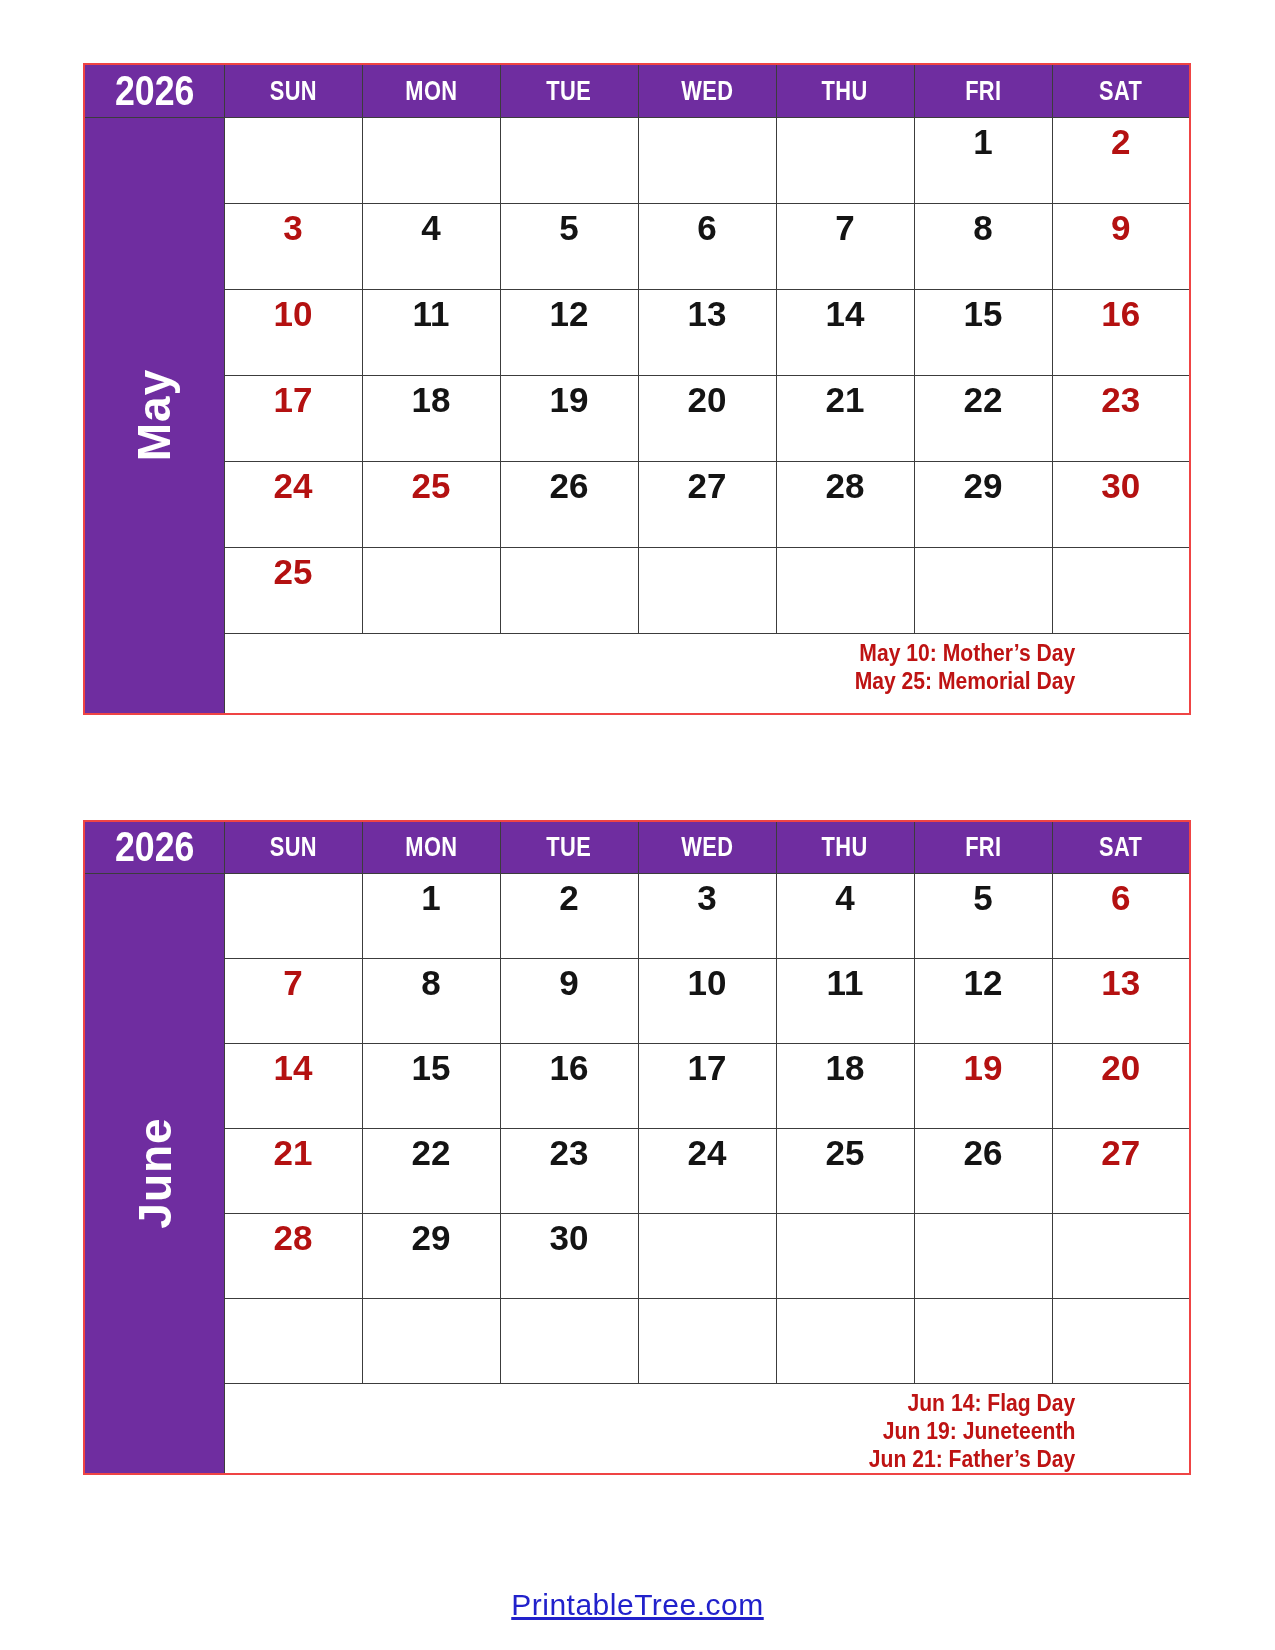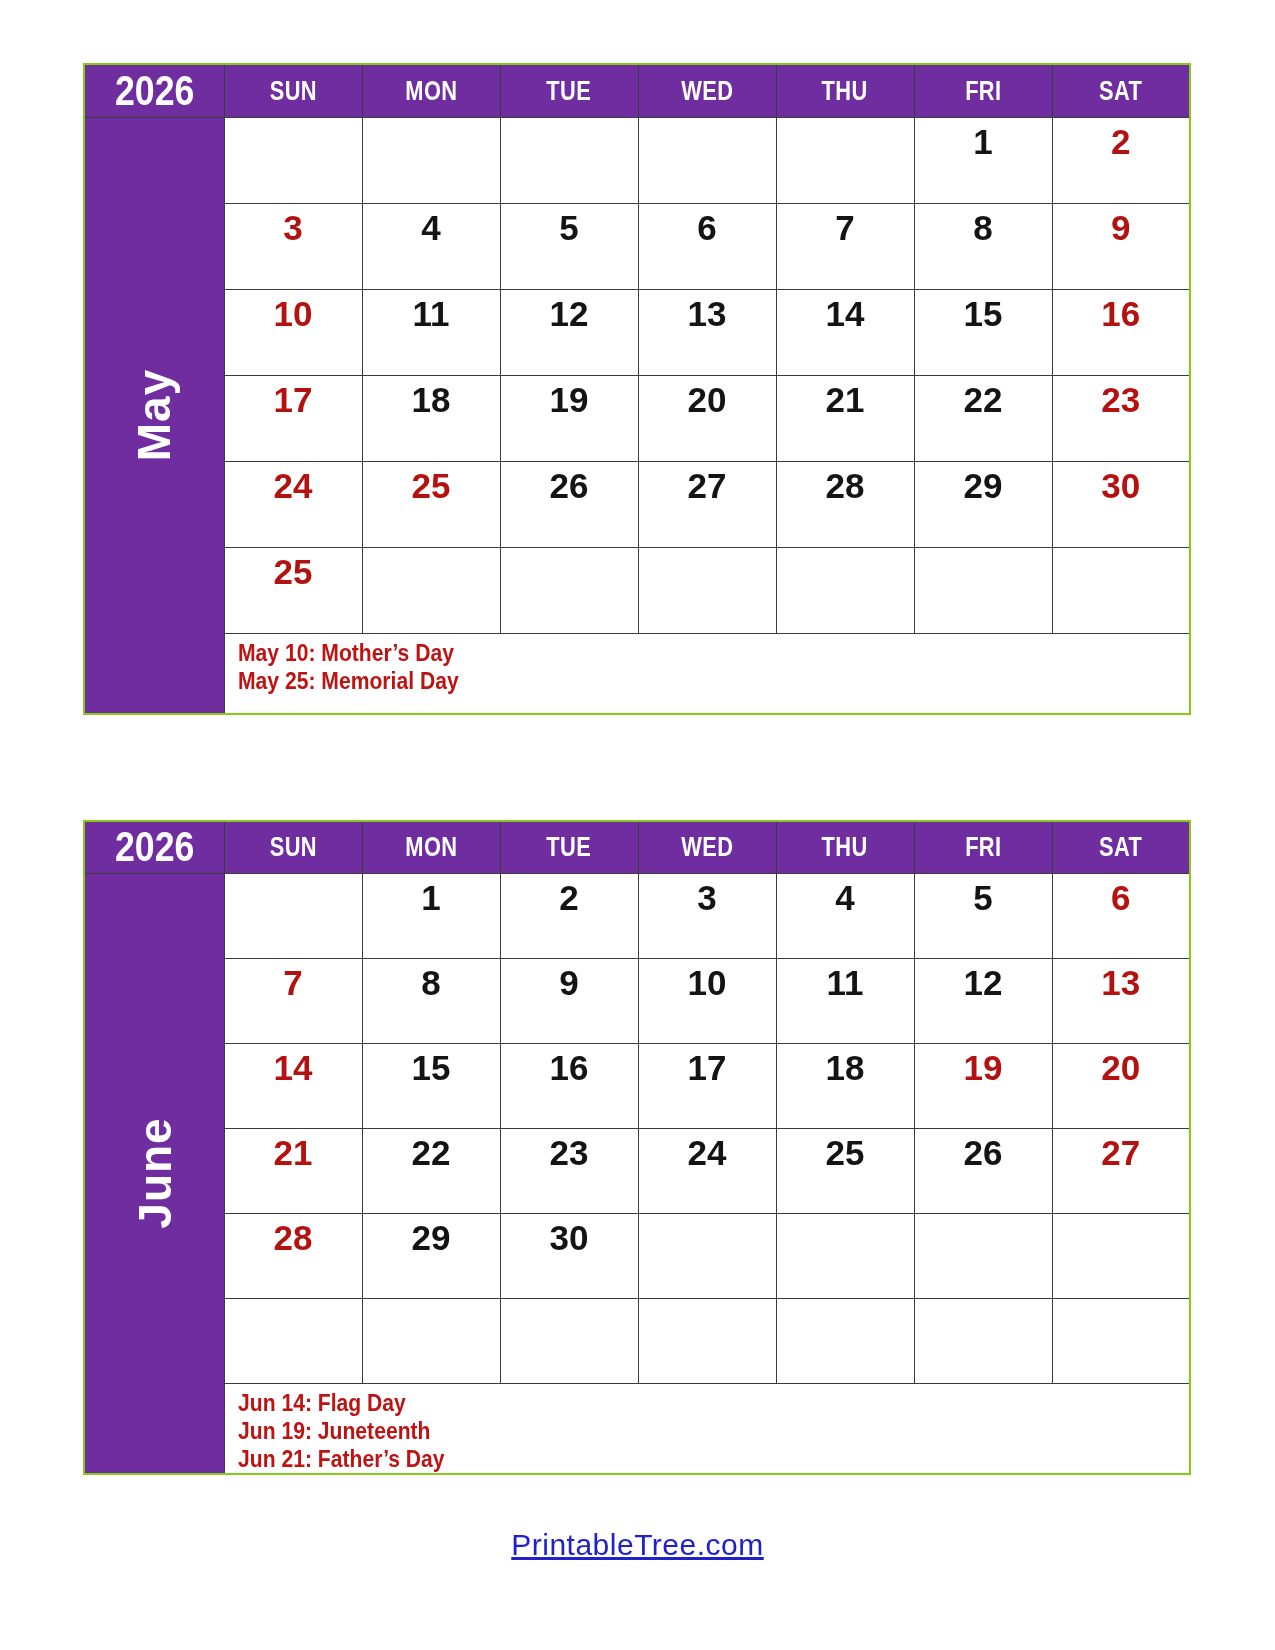--- a/index.html
+++ b/index.html
@@ -5,21 +5,21 @@
   html,body{margin:0;padding:0;background:#ffffff;}
   .page{
     position:relative;width:1275px;height:1650px;background:#ffffff;
     font-family:"Liberation Sans",sans-serif;overflow:hidden;margin:0 auto;
   }
   .cal{position:absolute;left:83px;width:1106px;}
   #cal-may{top:63px;}
   #cal-june{top:820px;}
   table.cal-table{
     border-collapse:collapse;table-layout:fixed;width:1106px;
-    border:2px solid #84cc16;
+    border:2px solid #ef4444;
   }
   col.c-month{width:140px;}
   col.c-day{width:138px;}
   td{border:1px solid #3c3c3c;overflow:hidden;}
   tr.hdr{height:53px;}
   tr.week{height:86px;}
   tr.hol{height:81px;}
   #cal-june tr.hdr{height:52px;}
   #cal-june tr.week{height:85px;}
   #cal-june tr.hol{height:86px;}
@@ -29,26 +29,26 @@
   .dhlab{font-size:28px;font-weight:bold;transform:scaleX(.78);letter-spacing:.5px;}
   .vert{
     display:inline-block;transform:rotate(-90deg);white-space:nowrap;
     font-size:46px;font-weight:bold;letter-spacing:1px;
   }
   .dc{
     vertical-align:top;text-align:center;background:#ffffff;
     font-size:35px;font-weight:bold;color:#141414;padding-top:4px;
   }
   .dc.red{color:#B41111;}
-  .holcell{vertical-align:top;text-align:left;background:#ffffff;padding:5px 0 0 13px;}
+  .holcell{vertical-align:top;text-align:right;background:#ffffff;padding:5px 0 0 13px;}
   .hline{
     font-size:24px;font-weight:bold;color:#BE1313;line-height:28px;
     transform:scaleX(.88);transform-origin:0 50%;white-space:nowrap;
   }
-  .footer-wrap{position:absolute;top:1528px;left:0;width:100%;text-align:center;}
+  .footer-wrap{position:absolute;top:1588px;left:0;width:100%;text-align:center;}
   .footer-link{
     font-size:30px;color:#2121CB;text-decoration:underline;
     letter-spacing:.5px;cursor:pointer;
   }
 </style>
 </head>
 <body>
 
 <div class="page">
   <div class="cal" id="cal-may">

